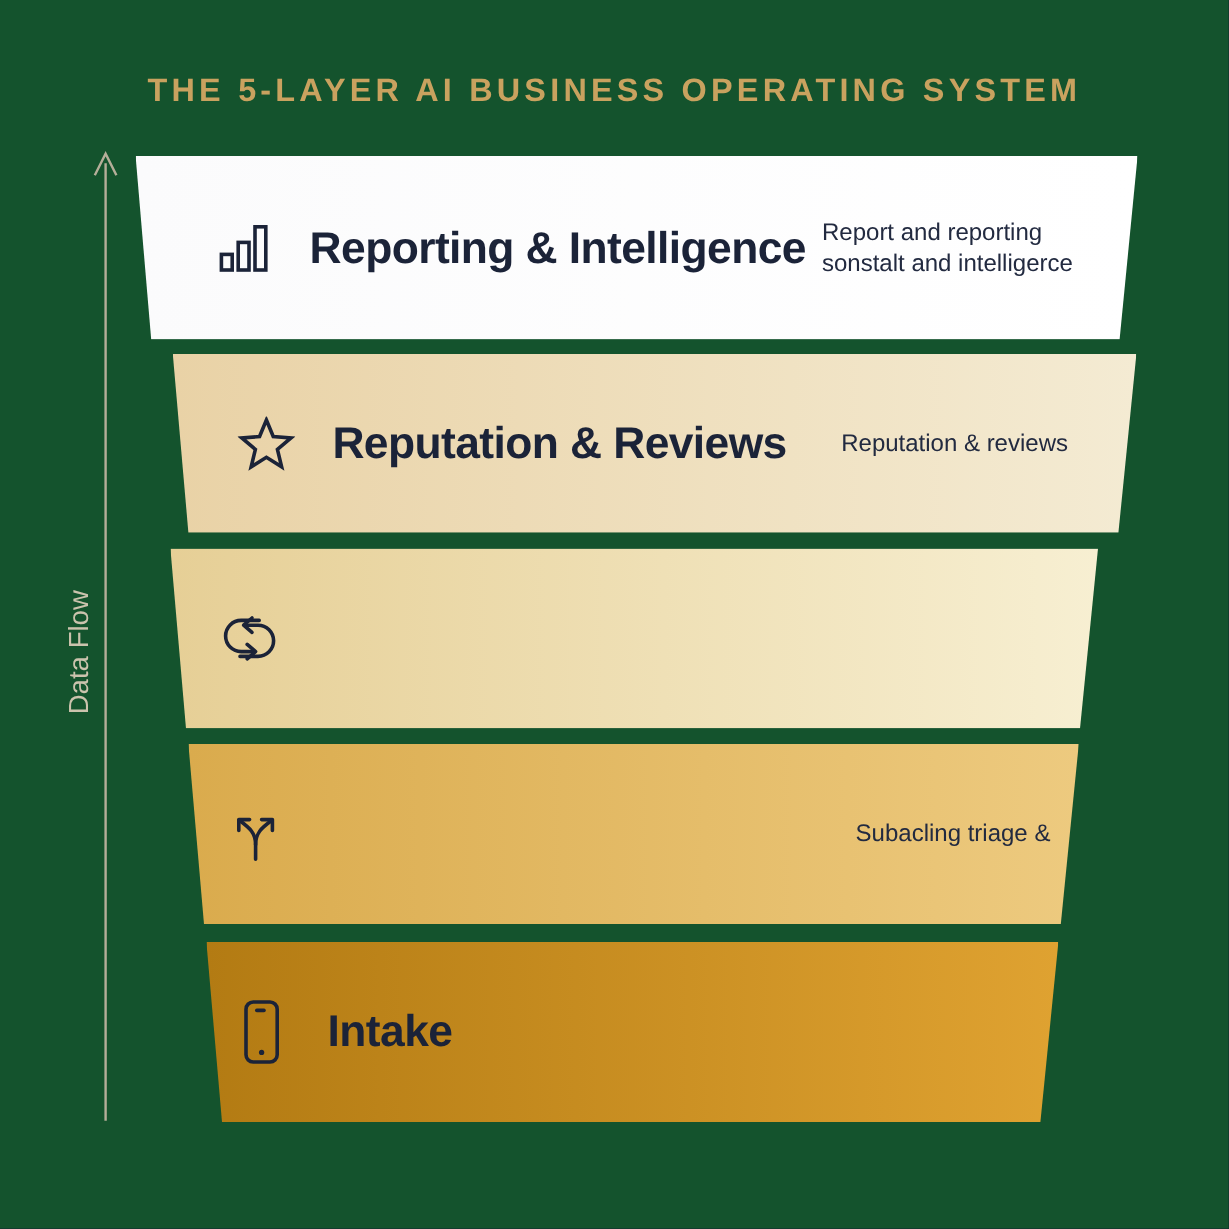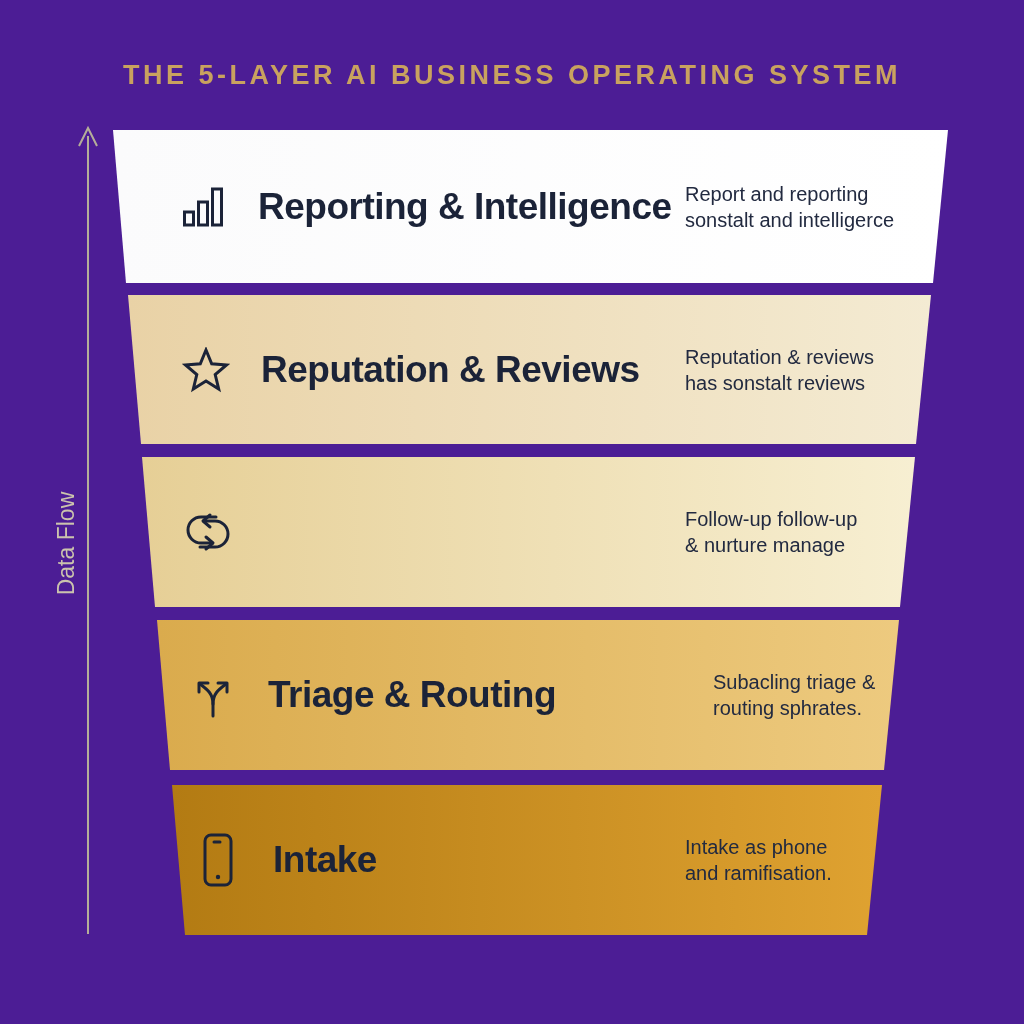--- a/index.html
+++ b/index.html
@@ -1,31 +1,31 @@
 <!DOCTYPE html>
 <html><head>
 <meta charset="utf-8">
 <style>
   html,body{margin:0;padding:0;background:#141b32;width:1024px;height:1024px;overflow:hidden;
     font-family:"Liberation Sans", sans-serif;}
-  .canvas{position:relative;width:1024px;height:1024px;background:#4c1d95;text-decoration:underline;}
+  .canvas{position:relative;width:1024px;height:1024px;background:#14532d;text-decoration:underline;}
 
   .title{position:absolute;top:60px;left:0;width:1024px;text-align:center;margin:0;
     color:#c9a25f;font-size:27px;font-weight:bold;letter-spacing:3.5px;}
 
   
   .axis-svg{position:absolute;left:76px;top:124px;}
   .axis-label{position:absolute;left:-4px;top:530px;width:140px;text-align:center;
     color:#cbc3ad;font-size:23px;transform:rotate(-90deg);transform-origin:center;}
 
   
   .layer{position:absolute;display:flex;align-items:center;
     clip-path:polygon(0 0, 100% 0, calc(100% - 15px) 100%, 13px 100%);}
   .l1{left:113px;top:130px;width:835px;height:153px;background:linear-gradient(90deg,#fbfbfc,#ffffff);padding-left:60px;}
-  .l2{left:128px;top:295px;width:803px;height:149px;background:linear-gradient(90deg,#e9d2a6,#f4ebd3);padding-left:48px;}
+  .l2{left:144px;top:295px;width:803px;height:149px;background:linear-gradient(90deg,#e9d2a6,#f4ebd3);padding-left:48px;}
   .l3{left:142px;top:457px;width:773px;height:150px;background:linear-gradient(90deg,#e6cf96,#f7efd2);padding-left:36px;}
   .l4{left:157px;top:620px;width:742px;height:150px;background:linear-gradient(90deg,#daab4d,#edca7f);padding-left:26px;}
   .l5{left:172px;top:785px;width:710px;height:150px;background:linear-gradient(90deg,#b37b13,#dfa231);padding-left:16px;}
   .layer{box-sizing:border-box;align-items:center;}
 
   .icon{width:60px;display:flex;justify-content:center;align-items:center;flex:0 0 60px;}
   .layer-title{margin:0 0 0 25px;font-size:37px;font-weight:bold;color:#1b2338;letter-spacing:-0.5px;}
   .layer-desc{position:absolute;top:50%;transform:translateY(-50%);width:260px;
     font-size:20px;line-height:26px;color:#222a40;margin:0;}
   .l1 .layer-desc{left:572px;}
@@ -70,64 +70,53 @@
 
     <section class="layer l2">
       <span class="icon">
         <svg class="glyph" width="48" height="46" viewBox="0 0 48 46">
           <path d="M24 3 L29.7 16.8 L44.5 17.9 L33.2 27.5 L36.7 42 L24 34.1 L11.3 42 L14.8 27.5 L3.5 17.9 L18.3 16.8 Z" stroke-linejoin="miter"></path>
         </svg>
       </span>
       <h2 class="layer-title">Reputation &amp; Reviews</h2>
       <p class="layer-desc">
         <span style="display:block">Reputation &amp; reviews</span>
-        <span style="display:block">has sonstalt reviews</span>
       </p>
     </section>
 
     <section class="layer l3">
       <span class="icon">
         <svg class="glyph" width="56" height="48" viewBox="0 0 56 48" stroke-linecap="round" stroke-linejoin="round">
           <path d="M36 9 H21 a13 13 0 0 0 0 26 h10" stroke-linecap="round"></path>
           <path d="M26 29 L33 35 L26 41" stroke-linecap="round"></path>
           <path d="M20 39 H35 a13 13 0 0 0 0 -26 h-10" stroke-linecap="round"></path>
           <path d="M30 7 L23 13 L30 19" stroke-linecap="round"></path>
         </svg>
       </span>
-      <p class="layer-desc">
-        <span style="display:block">Follow-up follow-up</span>
-        <span style="display:block">&amp; nurture manage</span>
-      </p>
     </section>
 
     <section class="layer l4">
       <span class="icon">
         <svg class="glyph" width="52" height="48" viewBox="0 0 52 48" stroke-linecap="round" stroke-linejoin="round">
           <path d="M26 45 V33 C26 23 21 19 13 13"></path>
           <path d="M12 21 L12 12 L21 12"></path>
           <path d="M26 33 C26 23 31 19 39 13"></path>
           <path d="M40 21 L40 12 L31 12"></path>
         </svg>
       </span>
-      <h2 class="layer-title">Triage &amp; Routing</h2>
       <p class="layer-desc">
         <span style="display:block">Subacling triage &amp;</span>
-        <span style="display:block">routing sphrates.</span>
       </p>
     </section>
 
     <section class="layer l5">
       <span class="icon">
         <svg class="glyph" width="38" height="58" viewBox="0 0 38 58" stroke-linecap="round">
           <rect x="6" y="4" width="26" height="50" rx="6"></rect>
           <line x1="15" y1="11" x2="21" y2="11"></line>
           <circle class="fill" cx="19" cy="46" r="2.2"></circle>
         </svg>
       </span>
       <h2 class="layer-title">Intake</h2>
-      <p class="layer-desc">
-        <span style="display:block">Intake as phone</span>
-        <span style="display:block">and ramifisation.</span>
-      </p>
     </section>
 
   </div>
 </div>
 
 </body></html>

